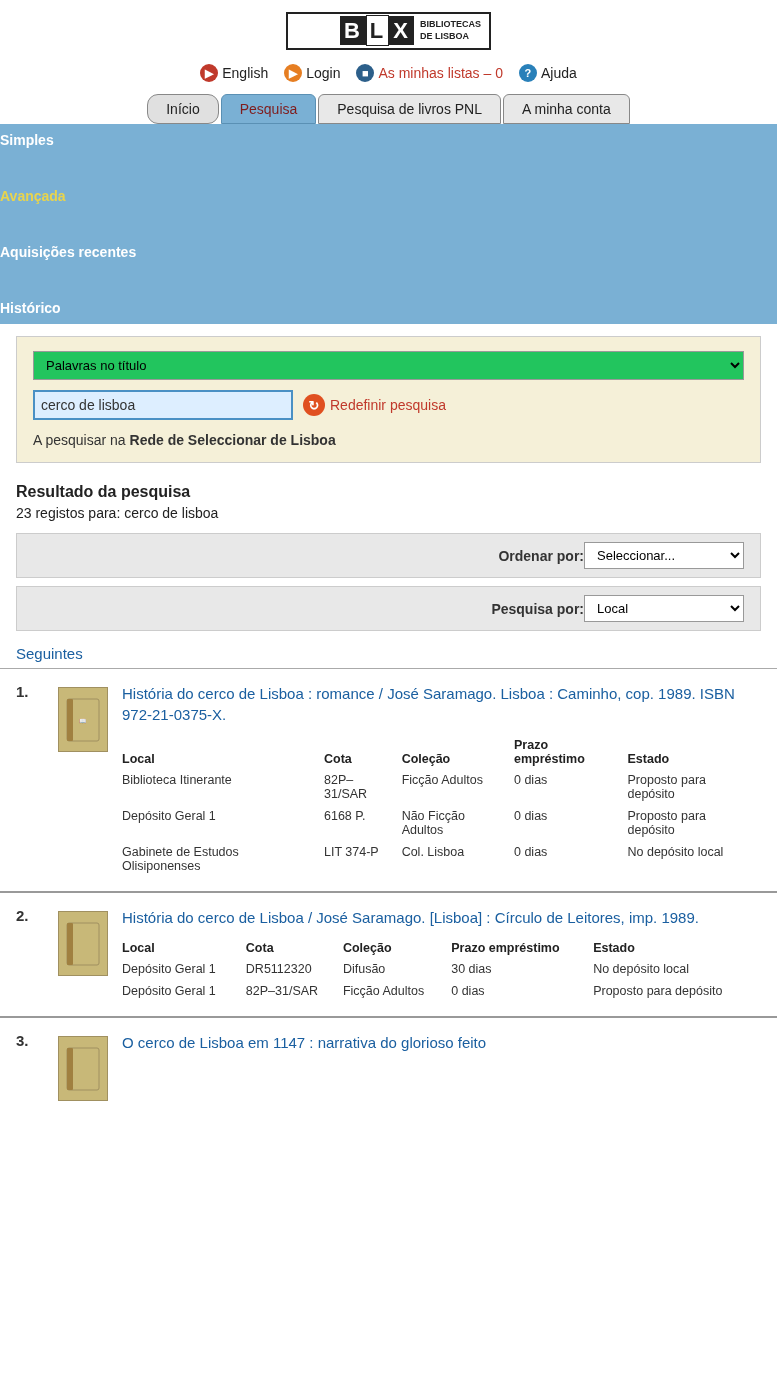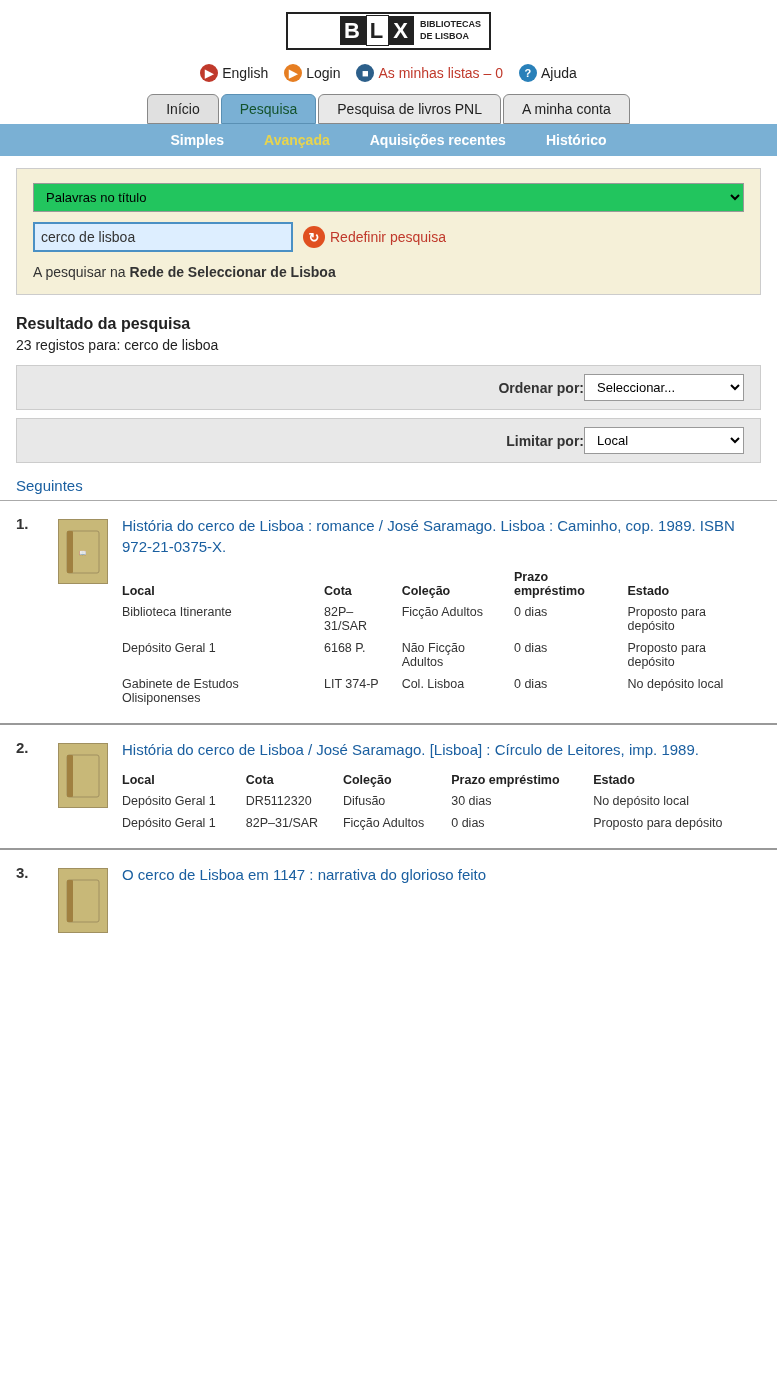--- a/index.html
+++ b/index.html
@@ -91,32 +91,33 @@
       border: 1px solid #888;
       border-radius: 6px 6px 0 0;
       background: #e8e8e8;
       cursor: pointer;
       font-size: 14px;
       color: #222;
       text-decoration: none;
     }
     .main-tab.active {
       background: #7ab0d4;
-      color: #14532d;
+      color: #7f1d1d;
       border-color: #5a90b4;
     }
-    .main-tab.first { background: #e0e0e0; }
+    .main-tab.first { background: #e0e0e0; border-radius: 11px; }
 
     
     .sub-nav {
       background: #7ab0d4;
       display: flex;
       justify-content: center;
       gap: 40px;
       padding: 8px 0;
+      flex-direction: column;
     }
     .sub-nav a {
       text-decoration: none;
       font-size: 14px;
       font-weight: bold;
       color: #fff;
     }
     .sub-nav a.active { color: #e8d44d; }
 
     
@@ -360,21 +361,21 @@
 </div>
 
 <div class="control-bar">
   <label>Ordenar por:</label>
   <select>
     <option>Seleccionar...</option>
   </select>
 </div>
 
 <div class="control-bar">
-  <label>Limitar por:</label>
+  <label>Pesquisa por:</label>
   <select>
     <option>Local</option>
   </select>
 </div>
 
 <div class="seguintes-bar">
   <a href="#" class="seguintes-link">Seguintes</a>
 </div>
 
 <div class="result-item">

